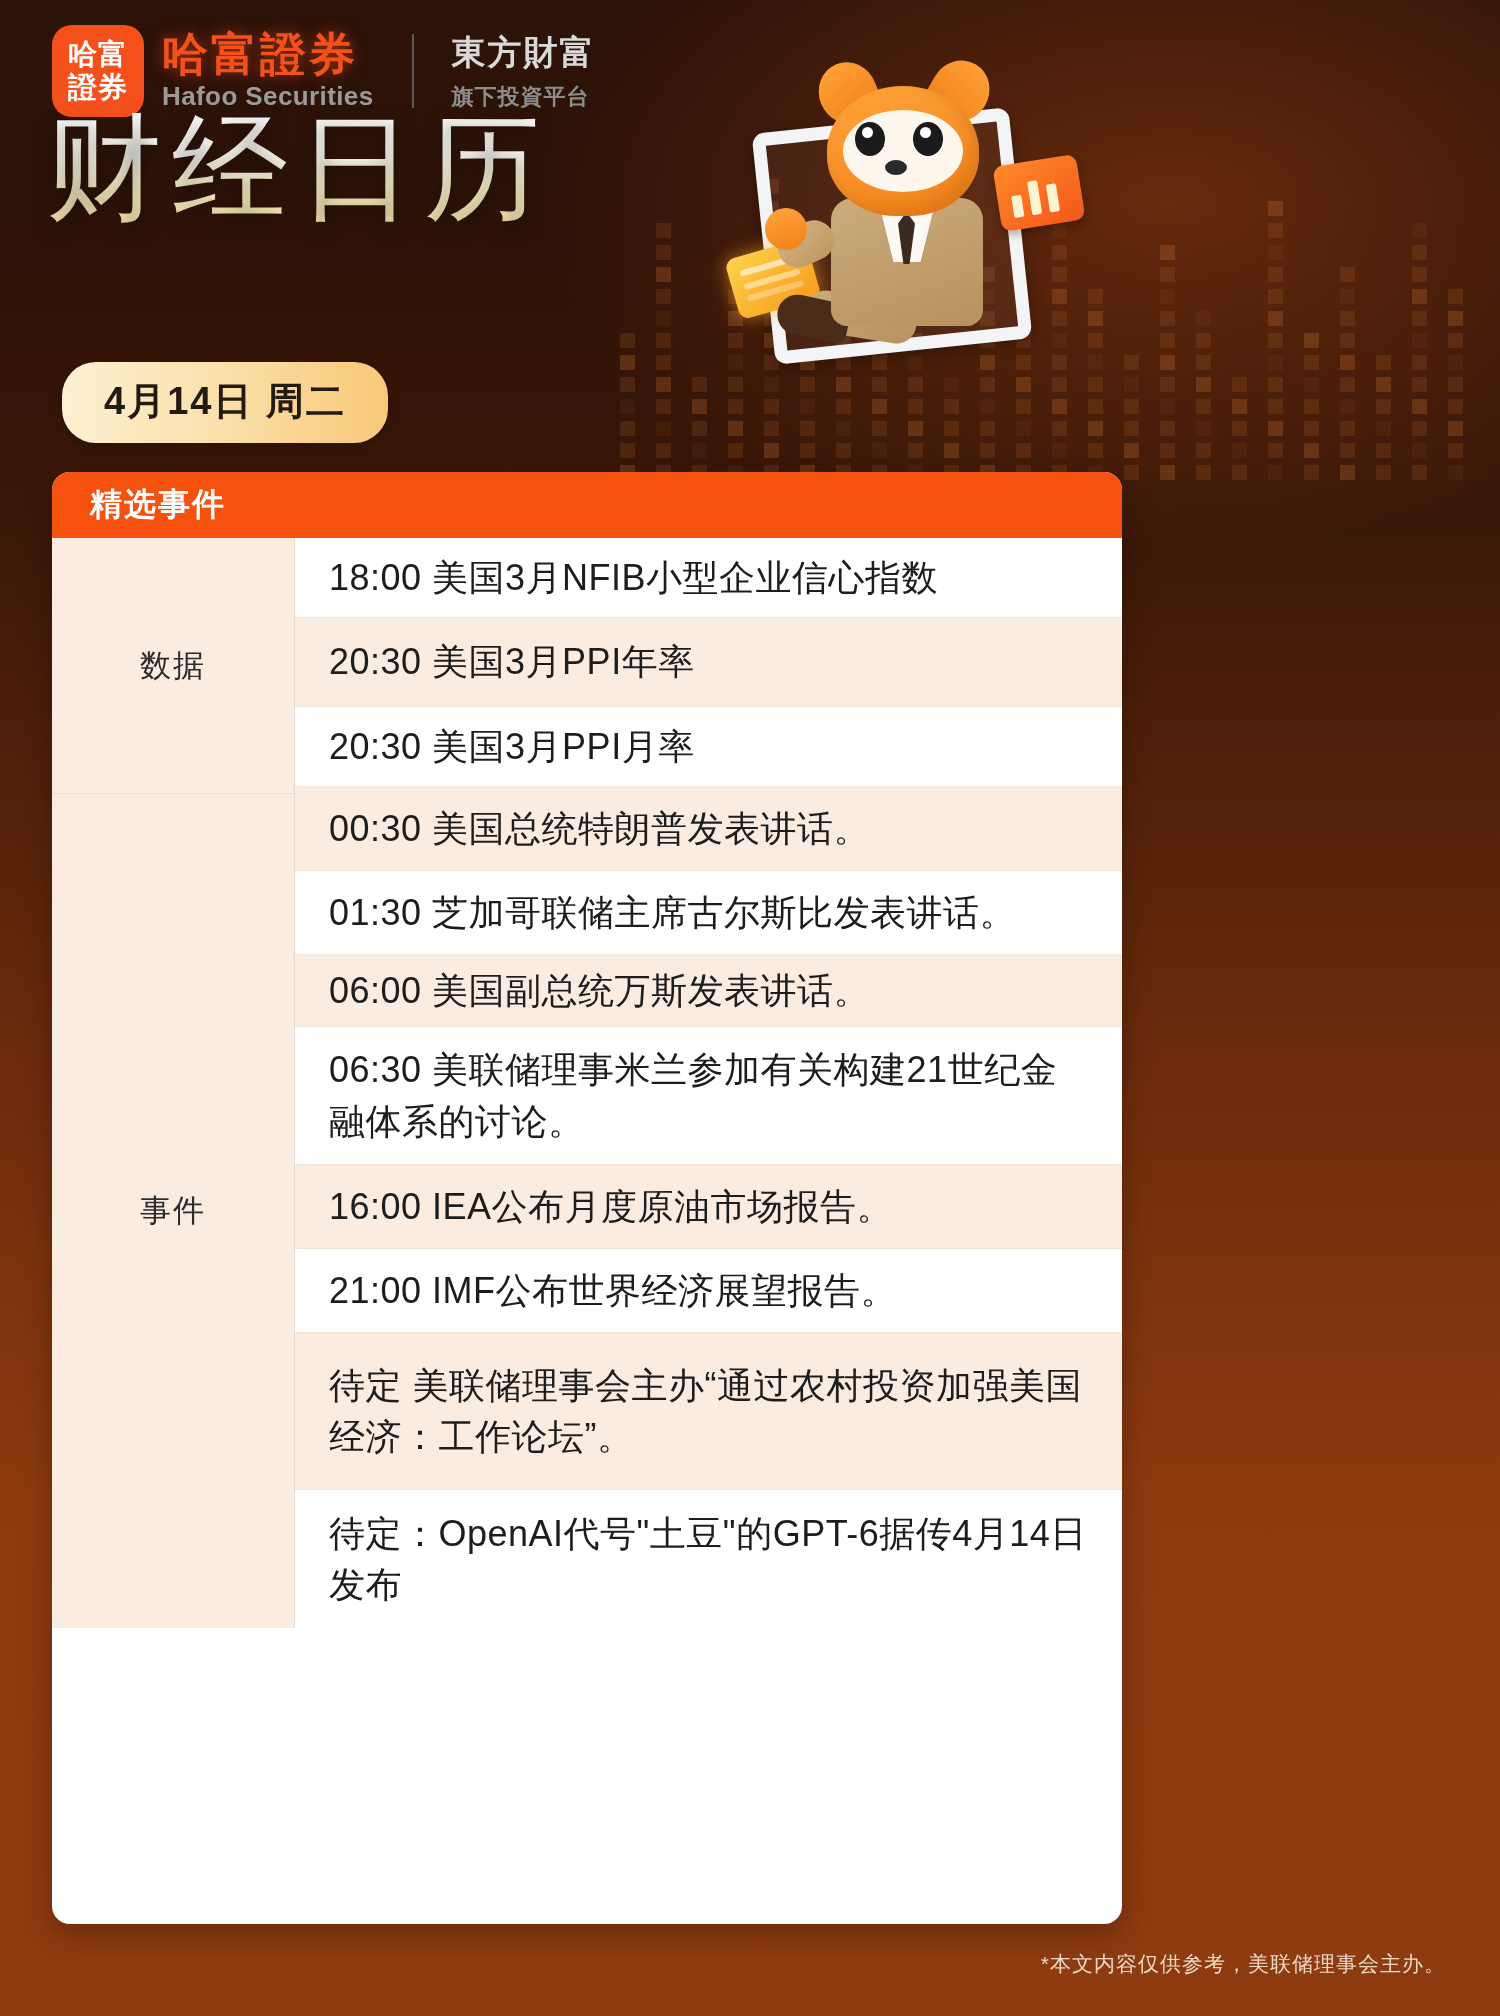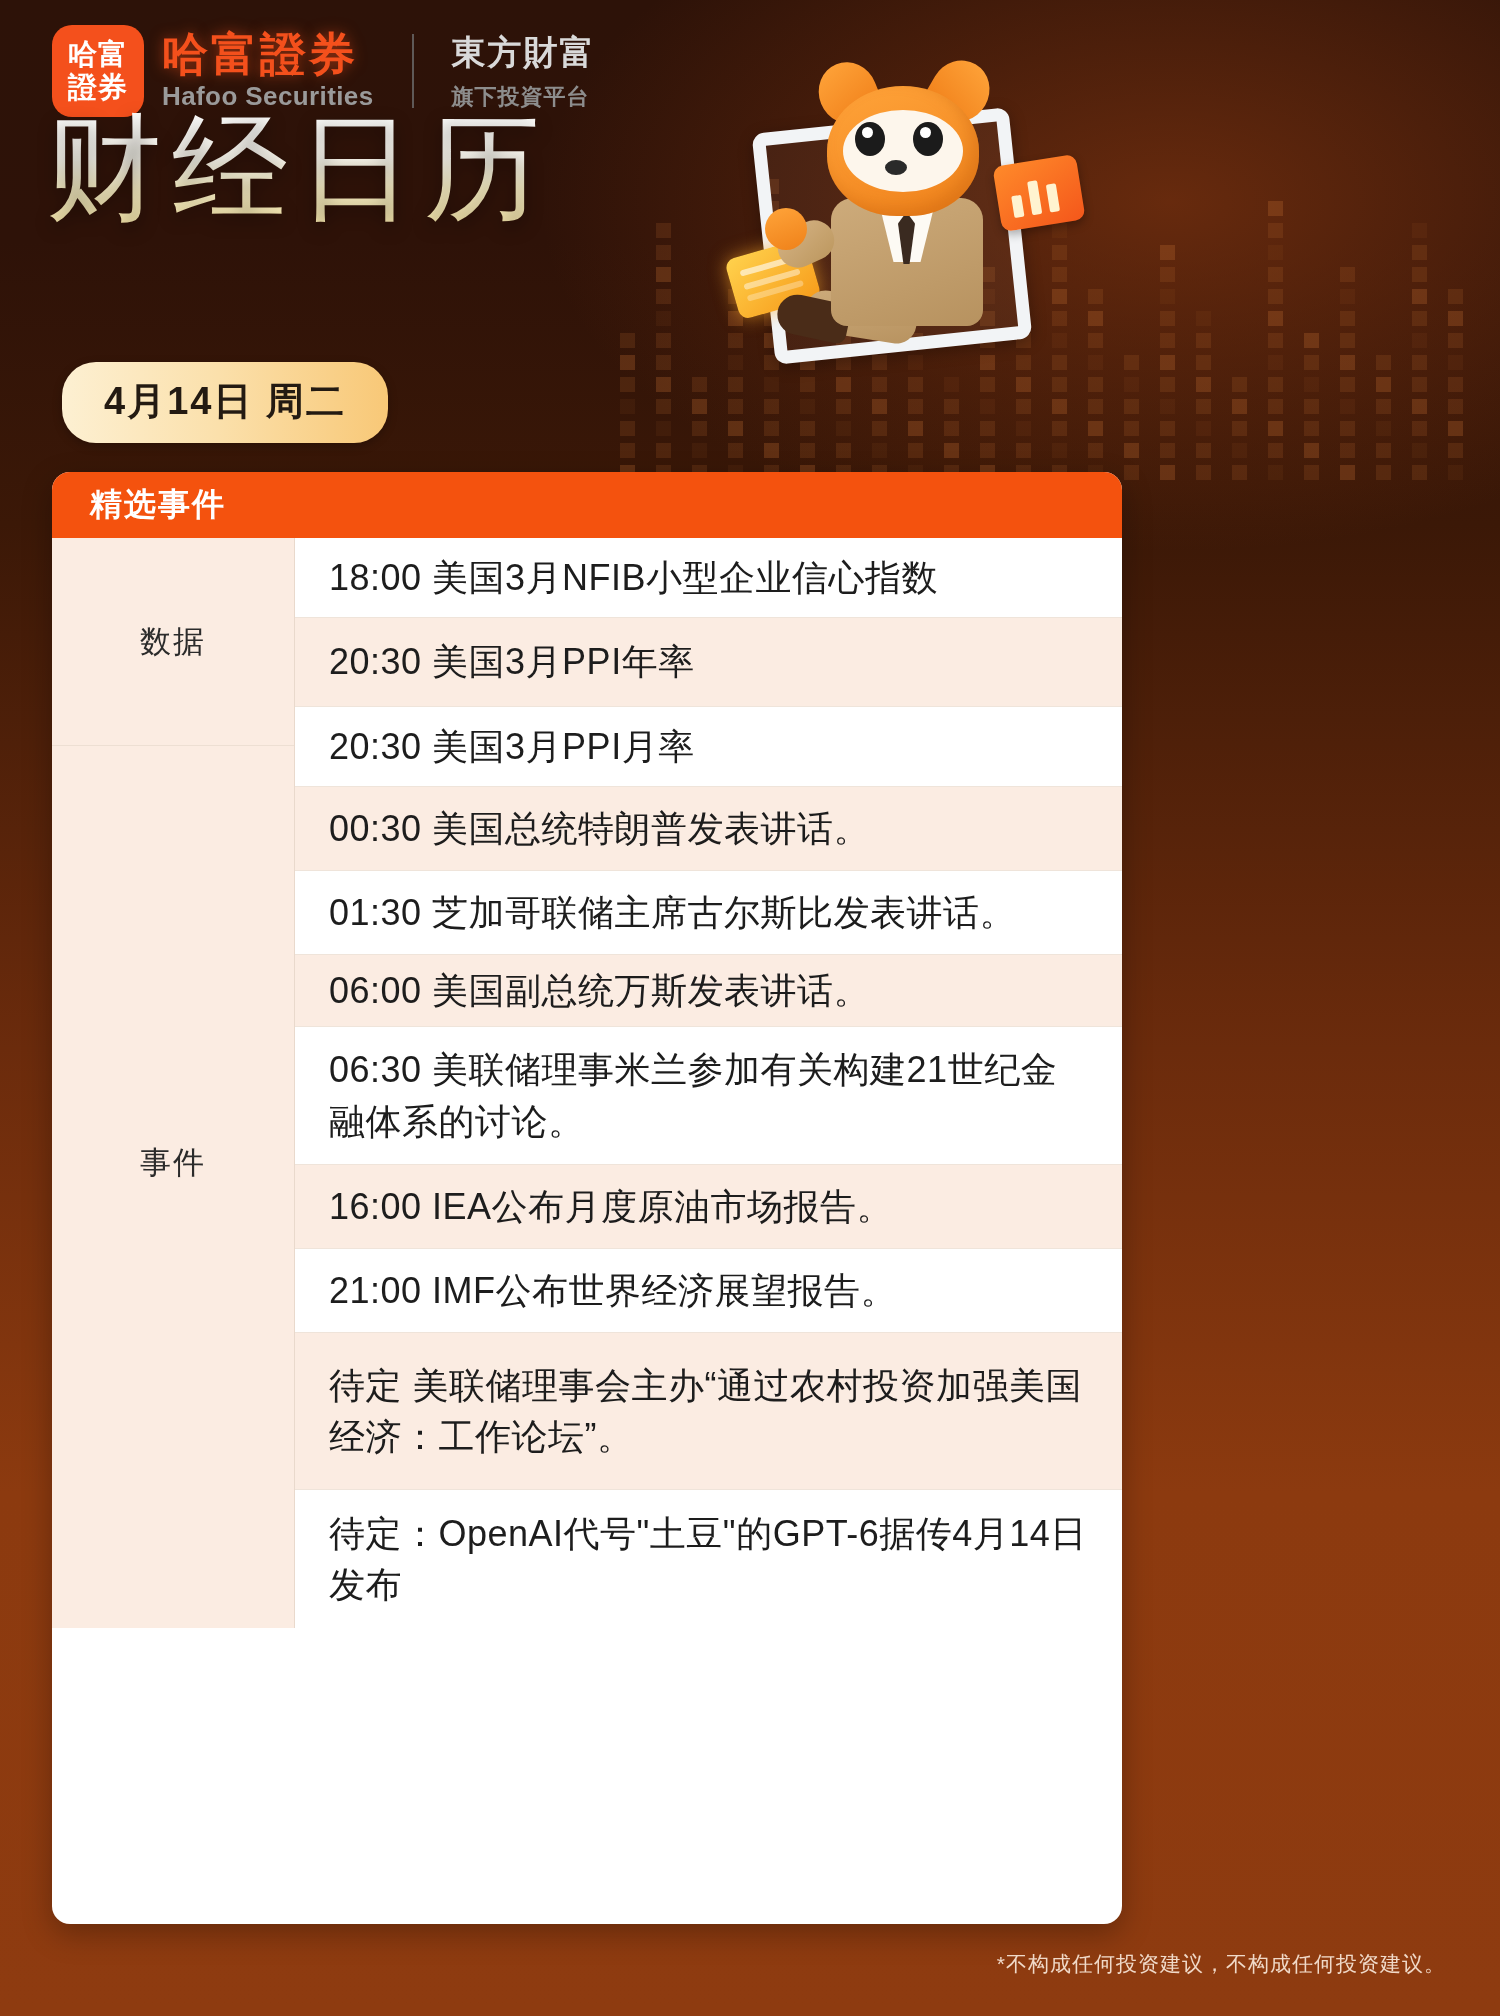--- a/index.html
+++ b/index.html
@@ -480,33 +480,33 @@
         <i style="left:50px;height:28px"></i>
     </div>
   </div>
 
   <div class="card">
     <div class="card-head">
       <span>精选事件</span>
     </div>
     <div class="tablewrap">
       <div class="label-col" id="label-col">
-          <div class="label-cell" style="height: 208px;">数据</div>
+          <div class="label-cell" style="height: 256px;">数据</div>
           <div class="label-cell" style="height: 834px;">事件</div>
         </div>
       <div class="rows-col" id="rows-col">
           <div class="row plain" style="height: 80px;">18:00 美国3月NFIB小型企业信心指数</div>
           <div class="row alt" style="height: 89px;">20:30 美国3月PPI年率</div>
           <div class="row plain" style="height: 80px;">20:30 美国3月PPI月率</div>
           <div class="row alt" style="height: 84px;">00:30 美国总统特朗普发表讲话。</div>
           <div class="row plain" style="height: 84px;">01:30 芝加哥联储主席古尔斯比发表讲话。</div>
           <div class="row alt" style="height: 72px;">06:00 美国副总统万斯发表讲话。</div>
           <div class="row plain" style="height: 138px;">06:30 美联储理事米兰参加有关构建21世纪金融体系的讨论。</div>
           <div class="row alt" style="height: 84px;">16:00 IEA公布月度原油市场报告。</div>
           <div class="row plain" style="height: 84px;">21:00 IMF公布世界经济展望报告。</div>
           <div class="row alt" style="height: 157px;">待定 美联储理事会主办“通过农村投资加强美国经济：工作论坛”。</div>
           <div class="row plain" style="height: 138px;">待定：OpenAI代号"土豆"的GPT-6据传4月14日发布</div>
         </div>
     </div>
   </div>
 
-  <div class="footnote">*不构成任何投资建议，不构成任何投资建议。</div>
+  <div class="footnote">*本文内容仅供参考，美联储理事会主办。</div>
 </div>
 
 </body></html>

